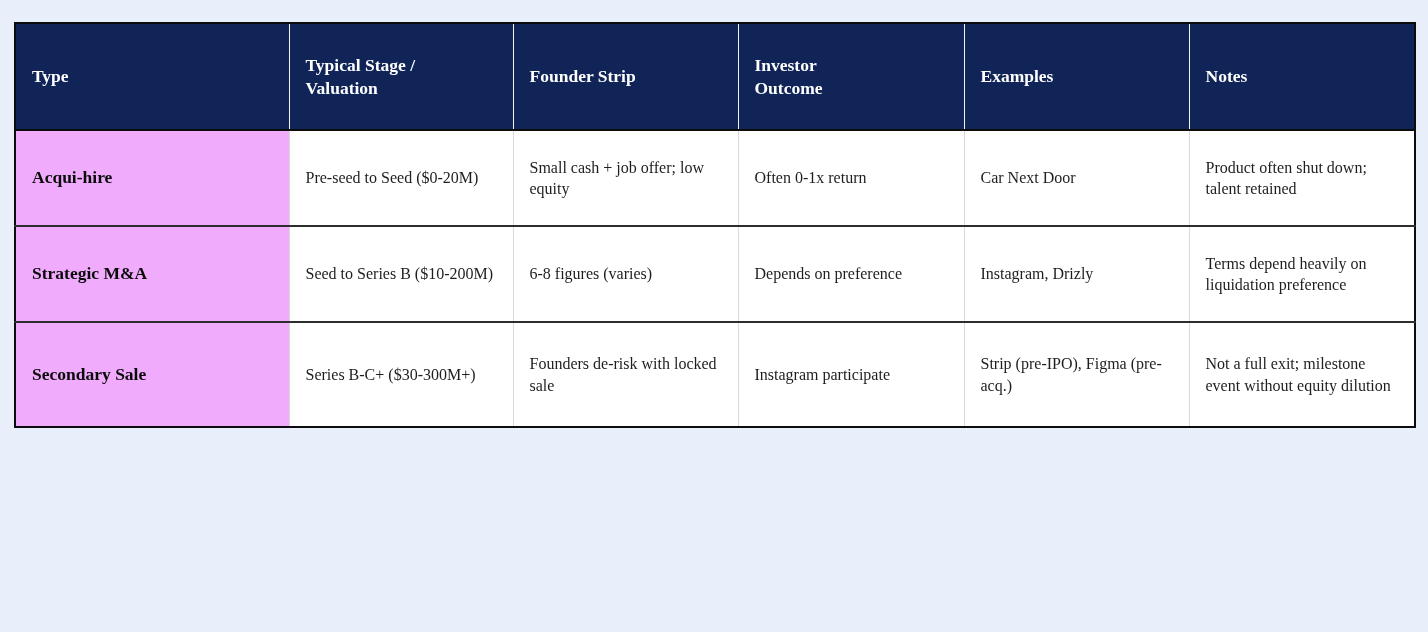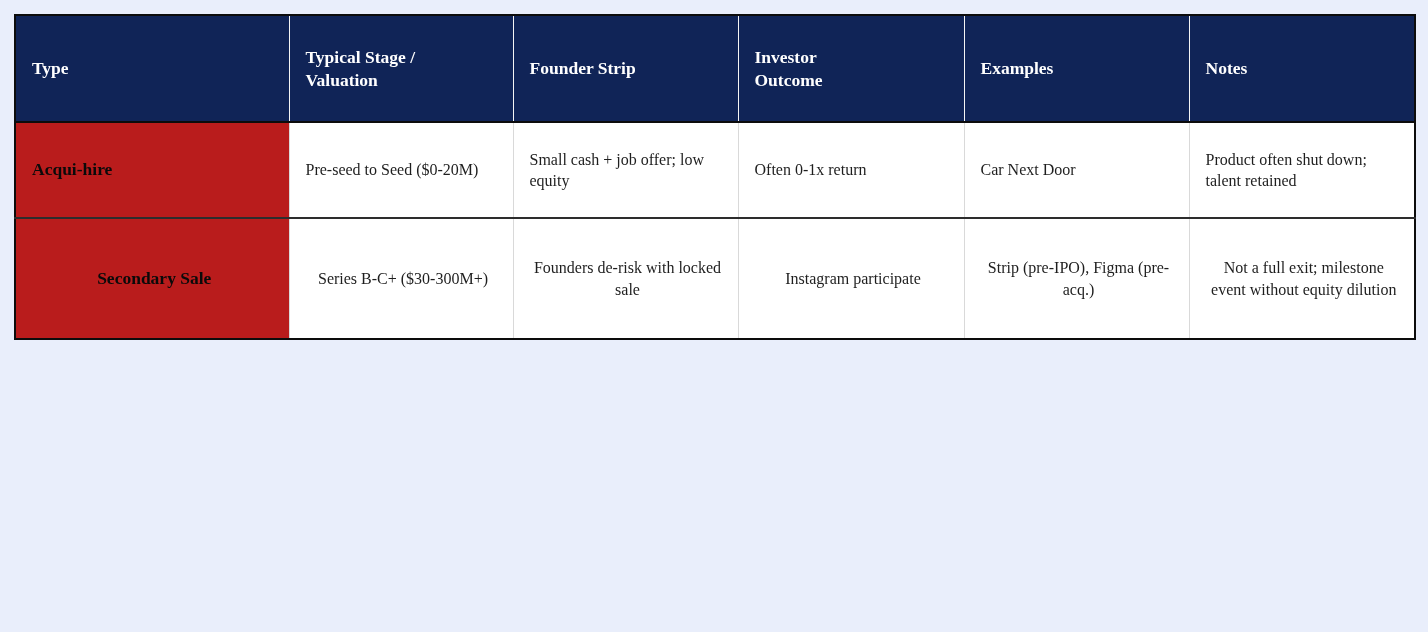--- a/index.html
+++ b/index.html
@@ -15,20 +15,21 @@
   }
   .table-wrap {
     padding: 14px;
   }
   table.exit-table {
     width: 1400px;
     border-collapse: collapse;
     table-layout: fixed;
     border: 2px solid #0c0c0c;
     background: #ffffff;
+    margin-top: 8px;
   }
   
   table.exit-table thead th {
     background: #102457;
     color: #ffffff;
     font-size: 17.5px;
     font-weight: bold;
     text-align: left;
     vertical-align: middle;
     height: 85px;
@@ -47,27 +48,27 @@
     color: #1e1e1e;
     line-height: 1.32;
     padding: 12px 12px 12px 16px;
     background: #ffffff;
     border-bottom: 2px solid #2d2d2d;
   }
   table.exit-table tbody td + td {
     border-left: 1px solid #d9d9d9;
   }
   table.exit-table tbody td.type-cell {
-    background: #b91c1c;
+    background: #f0abfc;
     font-weight: bold;
     color: #0a0a0a;
     font-size: 17.5px;
   }
   table.exit-table tbody tr.body-row { height: 96px; }
-  table.exit-table tbody tr.body-row-last { height: 121px; text-align: center; }
+  table.exit-table tbody tr.body-row-last { height: 105px; }
   table.exit-table tbody tr.body-row-last td { border-bottom: none; }
 </style>
 </head>
 <body>
 
 <div class="table-wrap">
   <table class="exit-table">
     <colgroup>
       <col style="width:274px">
       <col style="width:224px">
@@ -90,20 +91,28 @@
     </thead>
     <tbody>
       <tr class="body-row">
         <td class="type-cell">Acqui-hire</td>
         <td>Pre-seed to Seed ($0-20M)</td>
         <td>Small cash + job offer; low equity</td>
         <td>Often 0-1x return</td>
         <td>Car Next Door</td>
         <td>Product often shut down; talent retained</td>
       </tr>
+      <tr class="body-row">
+        <td class="type-cell">Strategic M&amp;A</td>
+        <td>Seed to Series B ($10-200M)</td>
+        <td>6-8 figures (varies)</td>
+        <td>Depends on preference</td>
+        <td>Instagram, Drizly</td>
+        <td>Terms depend heavily on liquidation preference</td>
+      </tr>
       <tr class="body-row body-row-last">
         <td class="type-cell">Secondary Sale</td>
         <td>Series B-C+ ($30-300M+)</td>
         <td>Founders de-risk with locked sale</td>
         <td>Instagram participate</td>
         <td>Strip (pre-IPO), Figma (pre-acq.)</td>
         <td>Not a full exit; milestone event without equity dilution</td>
       </tr>
     </tbody>
   </table>

